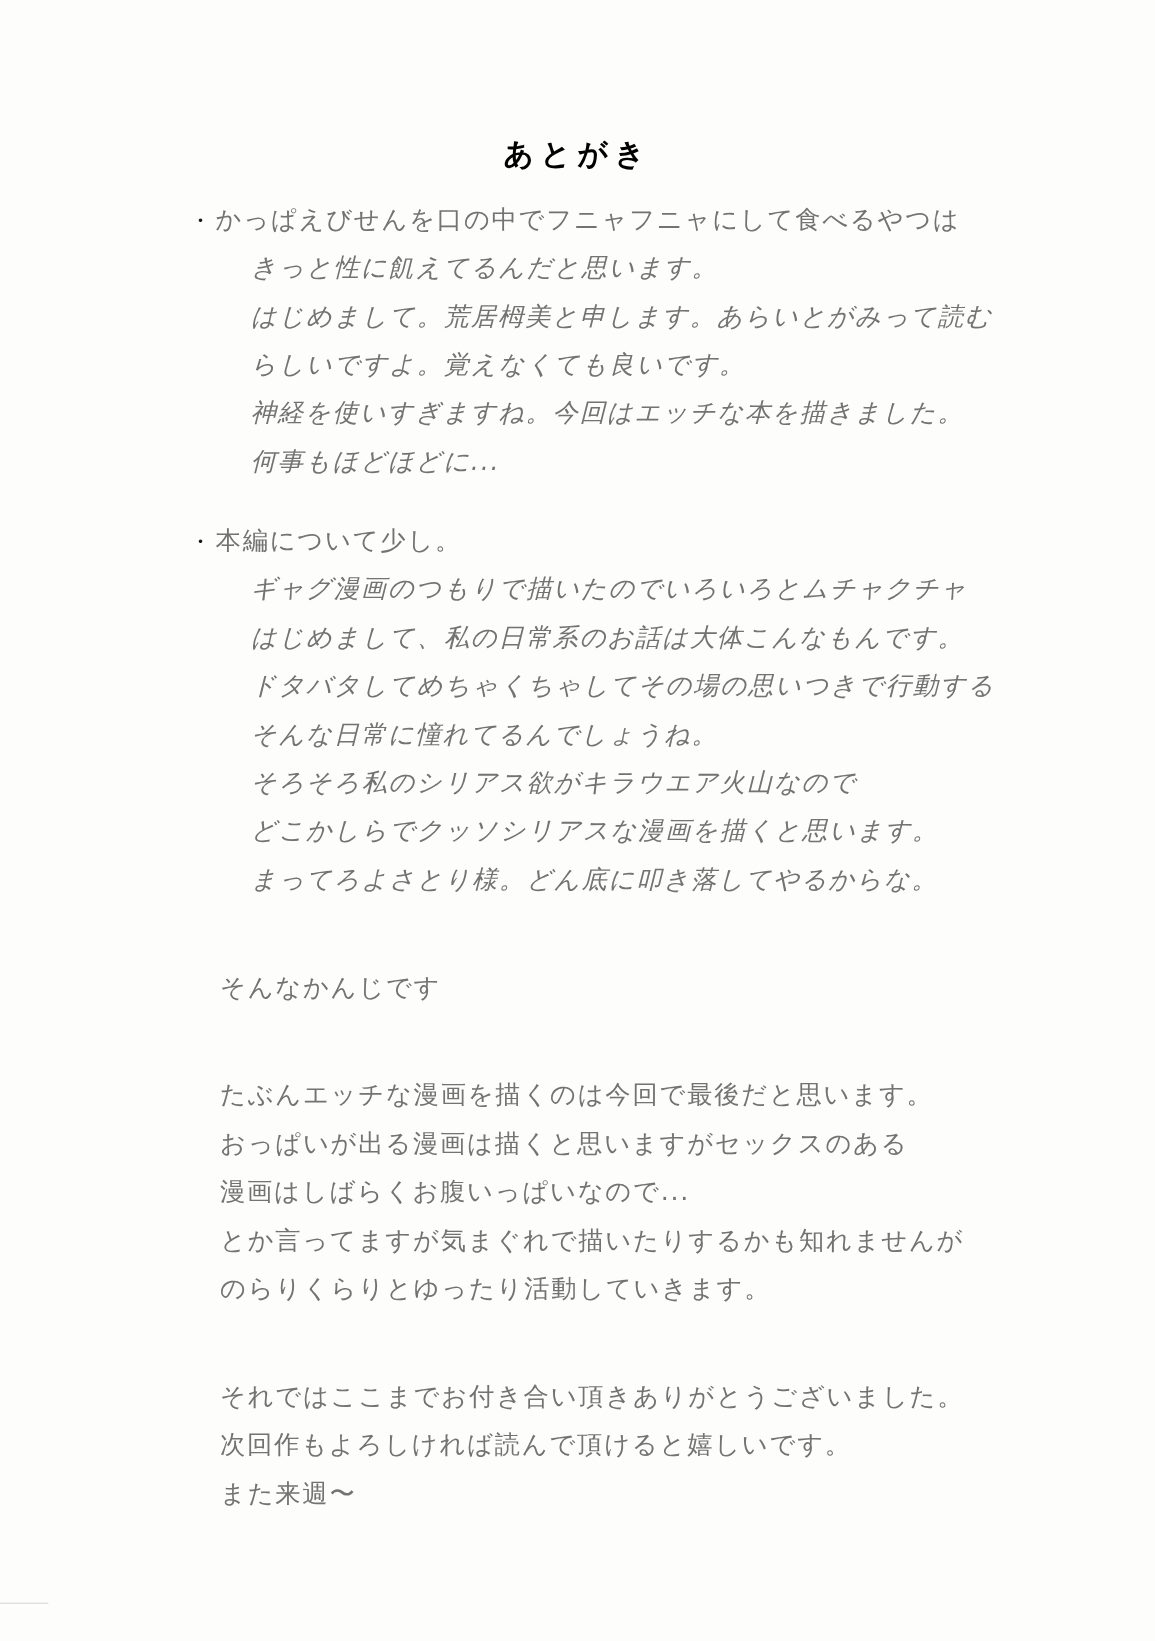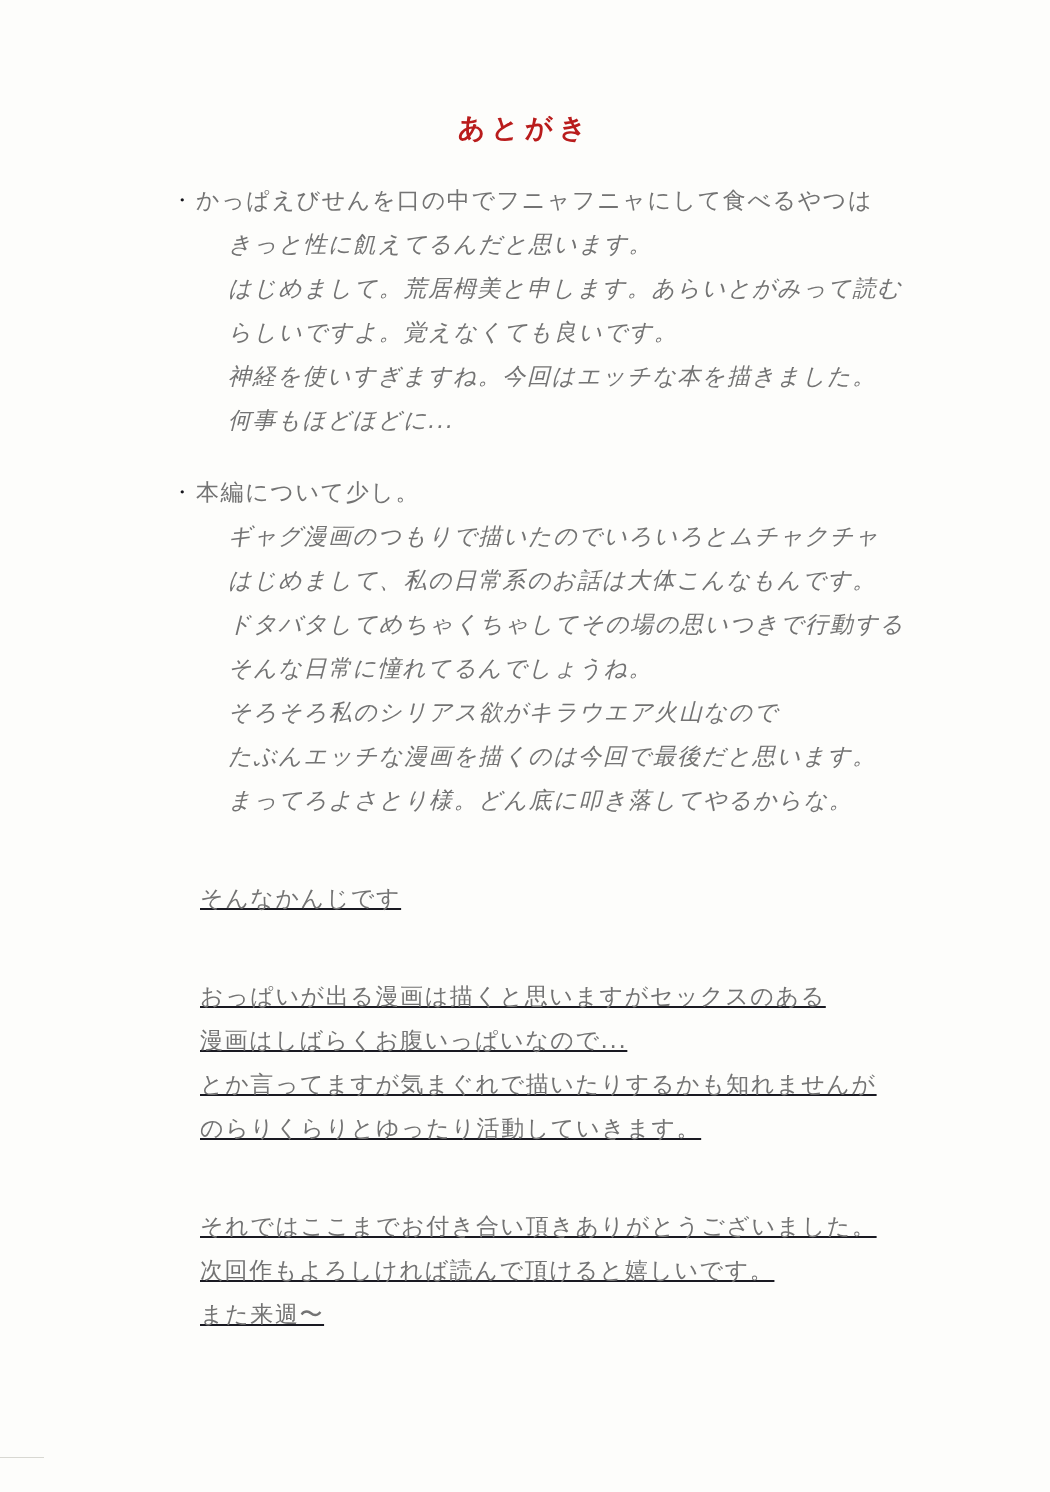--- a/index.html
+++ b/index.html
@@ -18,27 +18,27 @@
   .page {
     position: relative;
     width: 1050px;
     height: 1492px;
     box-sizing: border-box;
     padding: 0;
     background: #fdfdfb;
   }
   .page-title {
     position: absolute;
-    top: 92px;
+    top: 104px;
     left: 0;
     width: 1050px;
     text-align: center;
     font-size: 27px;
     letter-spacing: 6px;
-    color: #b91c1c;
+    color: #000000;
   }
   .content {
     position: absolute;
     top: 178px;
     left: 168px;
     width: 800px;
   }
   .section {
     margin-bottom: 10px;
   }
@@ -67,21 +67,20 @@
     flex: 1;
   }
   .indent {
     padding-left: 32px;
     font-style: italic;
   }
   .spacer-sm { height: 18px; }
   .spacer-md { height: 44px; }
   .para {
     padding-left: 32px;
-    text-decoration: underline;
   }
   .edge-mark {
     position: absolute;
     left: 0;
     bottom: 34px;
     width: 44px;
     height: 1px;
     background: #d8d8d2;
   }
 </style>
@@ -113,35 +112,36 @@
     <div class="section">
       <div class="bullet-row">
         <span class="bullet-dot">・</span>
         <div class="lines-block">
           <div class="line">本編について少し。</div>
           <div class="line indent">ギャグ漫画のつもりで描いたのでいろいろとムチャクチャ</div>
           <div class="line indent">はじめまして、私の日常系のお話は大体こんなもんです。</div>
           <div class="line indent">ドタバタしてめちゃくちゃしてその場の思いつきで行動する</div>
           <div class="line indent">そんな日常に憧れてるんでしょうね。</div>
           <div class="line indent">そろそろ私のシリアス欲がキラウエア火山なので</div>
-          <div class="line indent">たぶんエッチな漫画を描くのは今回で最後だと思います。</div>
+          <div class="line indent">どこかしらでクッソシリアスな漫画を描くと思います。</div>
           <div class="line indent">まってろよさとり様。どん底に叩き落してやるからな。</div>
         </div>
       </div>
     </div>
 
     <div class="spacer-md"></div>
 
     <div class="section para">
       <div class="line">そんなかんじです</div>
     </div>
 
     <div class="spacer-md"></div>
 
     <div class="section para">
+      <div class="line">たぶんエッチな漫画を描くのは今回で最後だと思います。</div>
       <div class="line">おっぱいが出る漫画は描くと思いますがセックスのある</div>
       <div class="line">漫画はしばらくお腹いっぱいなので...</div>
       <div class="line">とか言ってますが気まぐれで描いたりするかも知れませんが</div>
       <div class="line">のらりくらりとゆったり活動していきます。</div>
     </div>
 
     <div class="spacer-md"></div>
 
     <div class="section para">
       <div class="line">それではここまでお付き合い頂きありがとうございました。</div>

